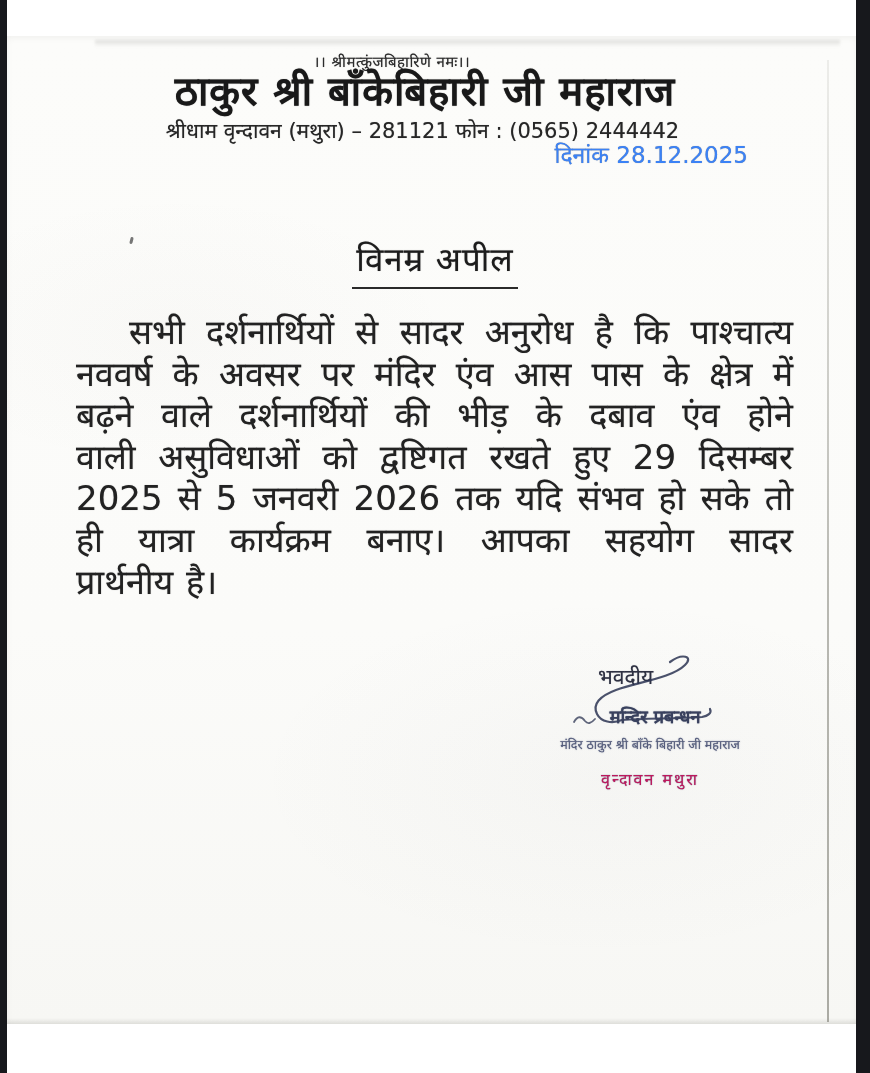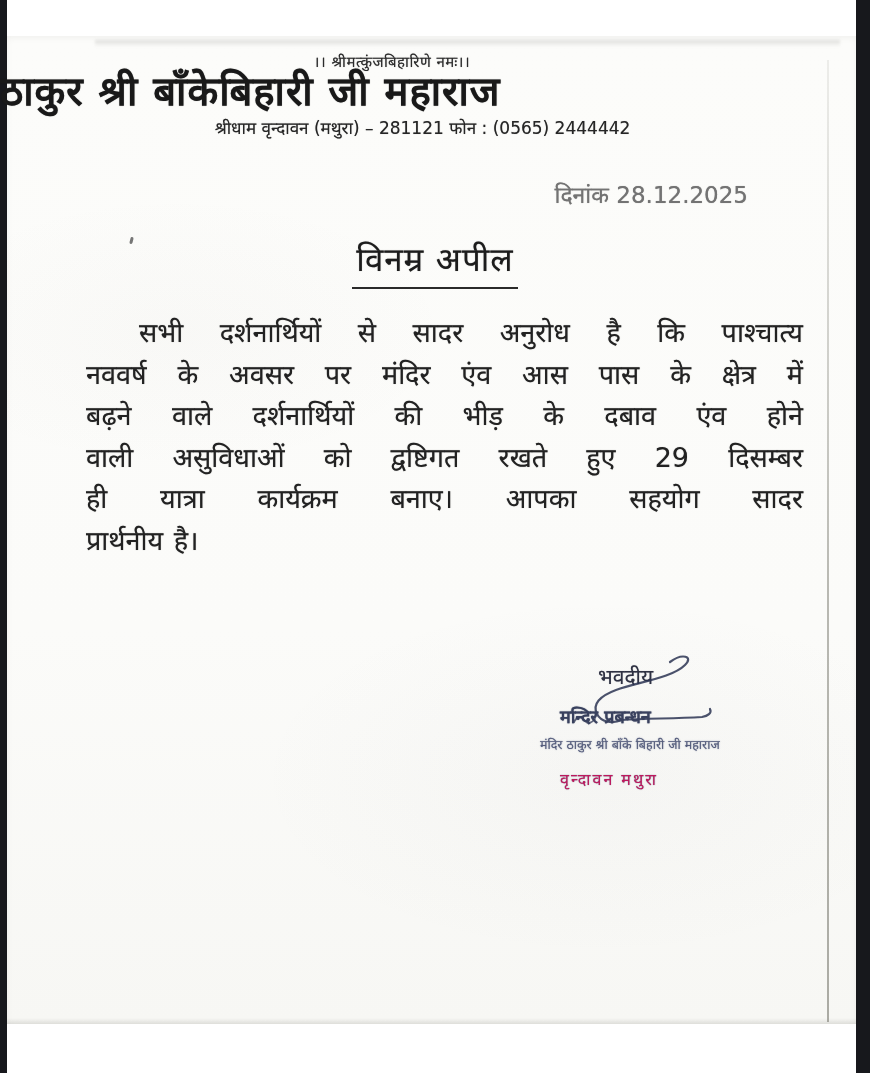--- a/index.html
+++ b/index.html
@@ -45,67 +45,65 @@
   }
 
   .txt { position: absolute; white-space: nowrap; }
 
   .invocation {
     left: 0; top: 51px; width: 784px; text-align: center;
     font-size: 15px; letter-spacing: 0.5px; color: #2b2b2b;
     text-shadow: 0 0 0.8px rgba(40,40,40,0.55);
   }
   .letterhead-title {
-    left: 0; top: 62px; width: 850px; 
+    left: 0; top: 62px; width: 850px; text-align: center;
     font-size: 40px; font-weight: 600; letter-spacing: 1px; color: #191919;
     text-shadow: 0 0 0.8px rgba(25,25,25,0.6);
   }
   .letterhead-address {
     left: 0; top: 116px; width: 845px; text-align: center;
-    font-size: 17px; color: #262626;
+    font-size: 21px; color: #262626;
     text-shadow: 0 0 0.7px rgba(40,40,40,0.5);
   }
   .date-line {
     top: 138px; right: 122px;
-    font-size: 23px; color: #737373;
+    font-size: 23px; color: #3b82f6;
     text-shadow: 0 0 0.7px rgba(30,30,30,0.55);
-    margin-top: 40px;
   }
   .ink-speck {
     position: absolute; left: 130px; top: 237px; width: 3px; height: 7px;
     background: #4a4a4a; border-radius: 2px; transform: rotate(14deg); opacity: 0.75;
   }
   .appeal-heading {
     left: 0; top: 236px; width: 870px; text-align: center;
     font-size: 33px; color: #1c1c1c; letter-spacing: 1px;
     text-shadow: 0 0 0.8px rgba(28,28,28,0.55);
   }
   .appeal-heading .u {
     display: inline-block;
     border-bottom: 2px solid #2a2a2a;
     padding: 0 4px 6px 4px;
   }
   .appeal-body {
     position: absolute; left: 76px; top: 312px; width: 717px;
-    font-size: 27px; line-height: 41.6px; color: #222222;
+    font-size: 34px; line-height: 41.6px; color: #222222;
     text-shadow: 0 0 0.8px rgba(34,34,34,0.5);
-    margin-left: 10px;
   }
   .bline { text-align: justify; text-align-last: justify; word-spacing: 2px; }
   .bline.first { padding-left: 53px; }
   .bline.last { text-align-last: left; }
 
   .closing {
     left: 598px; top: 662px; width: 110px; text-align: left;
     font-size: 21px; color: #2e3142;
     text-shadow: 0 0 0.8px rgba(45,48,70,0.5);
   }
   .sig-svg { position: absolute; left: 552px; top: 646px; }
 
-  .stamp { position: absolute; text-align: left; color: #47506e; }
+  .stamp { position: absolute; text-align: center; color: #47506e; }
   .stamp-1 {
     left: 560px; top: 704px; width: 190px;
     font-size: 18px; font-weight: 700; color: #39415e;
     text-shadow: 0 0 1.1px rgba(57,65,94,0.8);
   }
   .stamp-2 {
     left: 540px; top: 736px; width: 220px;
     font-size: 12.5px; color: #555d7c;
     text-shadow: 0 0 1.2px rgba(85,93,124,0.85);
     white-space: nowrap;
@@ -141,20 +139,21 @@
 
   <div class="txt appeal-heading">
     <span class="u">विनम्र अपील</span>
   </div>
 
   <div class="appeal-body">
     <div class="bline first">सभी दर्शनार्थियों से सादर अनुरोध है कि पाश्चात्य</div>
     <div class="bline">नववर्ष के अवसर पर मंदिर एंव आस पास के क्षेत्र में</div>
     <div class="bline">बढ़ने वाले दर्शनार्थियों की भीड़ के दबाव एंव होने</div>
     <div class="bline">वाली असुविधाओं को द्वष्टिगत रखते हुए 29 दिसम्बर</div>
+    <div class="bline">2025 से 5 जनवरी 2026 तक यदि संभव हो सके तो</div>
     <div class="bline">ही यात्रा कार्यक्रम बनाए। आपका सहयोग सादर</div>
     <div class="bline last">प्रार्थनीय है।</div>
   </div>
 
   <div class="txt closing">भवदीय</div>
 
   <svg class="sig-svg" width="200" height="95" viewBox="0 0 200 95">
     <path d="M 118 16 C 130 7, 142 10, 133 19 C 120 32, 86 36, 64 44
              C 48 50, 40 58, 45 68 C 49 76, 60 78, 70 74
              C 95 72, 120 73, 150 71 C 156 70, 160 67, 158 63" fill="none" stroke="#2c3452" stroke-width="2.2" stroke-linecap="round" opacity="0.85"></path>

